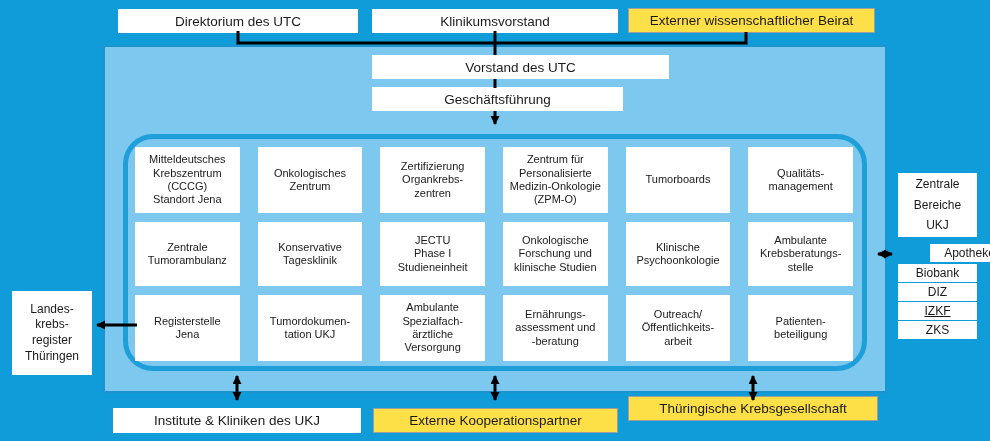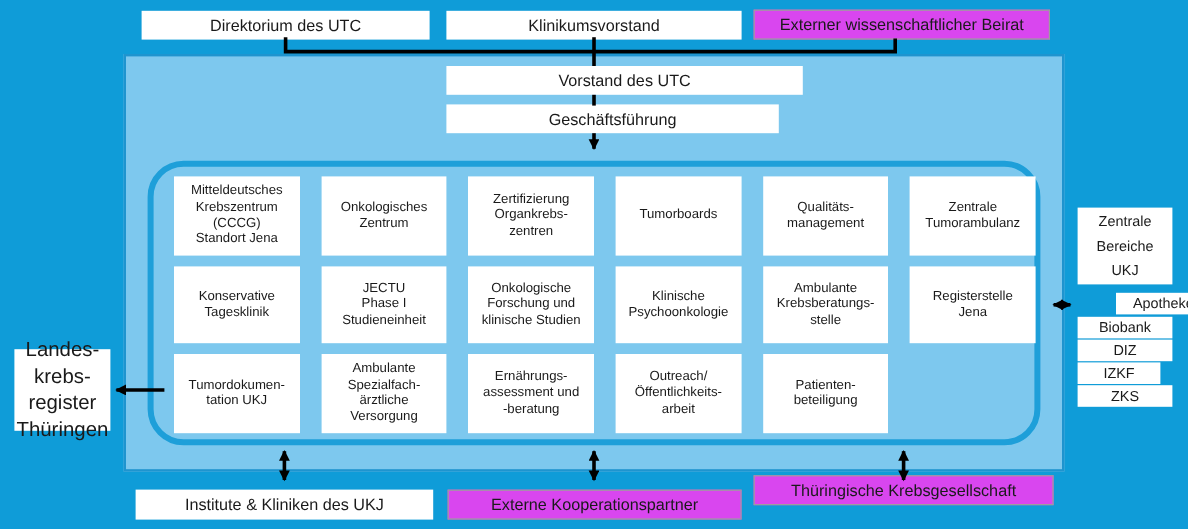--- a/index.html
+++ b/index.html
@@ -20,43 +20,43 @@
   .rounded-frame{
     border:5px solid #1e9fd9;
     border-radius:30px;
     background:#7dc8ee;
   }
   .wbox,.gbox{
     display:flex;align-items:center;justify-content:center;
     text-align:center;white-space:pre-line;
   }
   .wbox{background:#ffffff;}
-  .gbox{background:#d946ef;border:1px solid #9d9d9d;}
+  .gbox{background:#fde047;border:1px solid #9d9d9d;}
   .toprow{font-size:13.5px;height:24px;}
   .midbox{font-size:13.5px;height:24px;}
   .bottomrow{font-size:13.5px;height:25px;}
   #org-grid{
     display:grid;
     grid-template-columns:repeat(6,1fr);
     grid-template-rows:66px 64px 66px;
     gap:9px 18px;
-    left:145px;top:147px;width:718px;height:214px;
+    left:135px;top:147px;width:718px;height:214px;
   }
   .cell{
     background:#ffffff;
     display:flex;align-items:center;justify-content:center;
     text-align:center;
     font-size:11px;line-height:1.22;
     white-space:pre-line;
     padding:1px;
   }
   .side-small{font-size:12px;height:18px;}
   #left-register{
-    left:12px;top:291px;width:80px;height:68px;
-    font-size:17px;line-height:1.3;
+    left:12px;top:291px;width:80px;height:84px;
+    font-size:12px;line-height:1.3;
   }
   #zentrale-bereiche{
     left:898px;top:173px;width:79px;height:64px;
     font-size:12px;line-height:1.7;
   }
   svg.overlay{
     position:absolute;left:0;top:0;width:990px;height:441px;
     pointer-events:none;
   }
   svg.overlay path{stroke:#000;stroke-width:3;fill:none;}
@@ -68,32 +68,36 @@
 
   <div class="abs panel" style="left:103px;top:45px;width:784px;height:348px;"></div>
 
   <div class="abs rounded-frame" style="left:123px;top:134px;width:744px;height:237px;"></div>
 
   <div class="abs wbox toprow" style="left:118px;top:9px;width:240px;">Direktorium des UTC</div>
   <div class="abs wbox toprow" style="left:372px;top:9px;width:246px;">Klinikumsvorstand</div>
   <div class="abs gbox toprow" style="left:628px;top:8px;width:247px;height:25px;">Externer wissenschaftlicher Beirat</div>
 
   <div class="abs wbox midbox" style="left:372px;top:55px;width:297px;">Vorstand des UTC</div>
-  <div class="abs wbox midbox" style="left:372px;top:87px;width:277px;">Geschäftsführung</div>
+  <div class="abs wbox midbox" style="left:372px;top:87px;width:251px;">Geschäftsführung</div>
 
   <div id="org-grid" class="abs">
     <div class="cell">Mitteldeutsches
 Krebszentrum
 (CCCG)
 Standort Jena</div>
     <div class="cell">Onkologisches
 Zentrum</div>
     <div class="cell">Zertifizierung
 Organkrebs-
 zentren</div>
+    <div class="cell">Zentrum für
+Personalisierte
+Medizin-Onkologie
+(ZPM-O)</div>
     <div class="cell">Tumorboards</div>
     <div class="cell">Qualitäts-
 management</div>
 
     <div class="cell">Zentrale
 Tumorambulanz</div>
     <div class="cell">Konservative
 Tagesklinik</div>
     <div class="cell">JECTU
 Phase I
@@ -124,21 +128,21 @@
     <div class="cell">Patienten-
 beteiligung</div>
   </div>
 
   <div id="zentrale-bereiche" class="abs wbox">Zentrale
 Bereiche
 UKJ</div>
   <div class="abs wbox side-small" style="left:930px;top:244px;width:79px;">Apotheke</div>
   <div class="abs wbox side-small" style="left:898px;top:264px;width:79px;">Biobank</div>
   <div class="abs wbox side-small" style="left:898px;top:283px;width:79px;">DIZ</div>
-  <div class="abs wbox side-small" style="left:898px;top:302px;width:69px;">IZKF</div>
+  <div class="abs wbox side-small" style="left:898px;top:302px;width:79px;text-decoration:underline;">IZKF</div>
   <div class="abs wbox side-small" style="left:898px;top:321px;width:79px;">ZKS</div>
 
   <div id="left-register" class="abs wbox">Landes-
 krebs-
 register
 Thüringen</div>
 
   <div class="abs wbox bottomrow" style="left:113px;top:408px;width:248px;">Institute &amp; Kliniken des UKJ</div>
   <div class="abs gbox bottomrow" style="left:373px;top:408px;width:245px;">Externe Kooperationspartner</div>
   <div class="abs gbox bottomrow" style="left:628px;top:396px;width:250px;">Thüringische Krebsgesellschaft</div>

